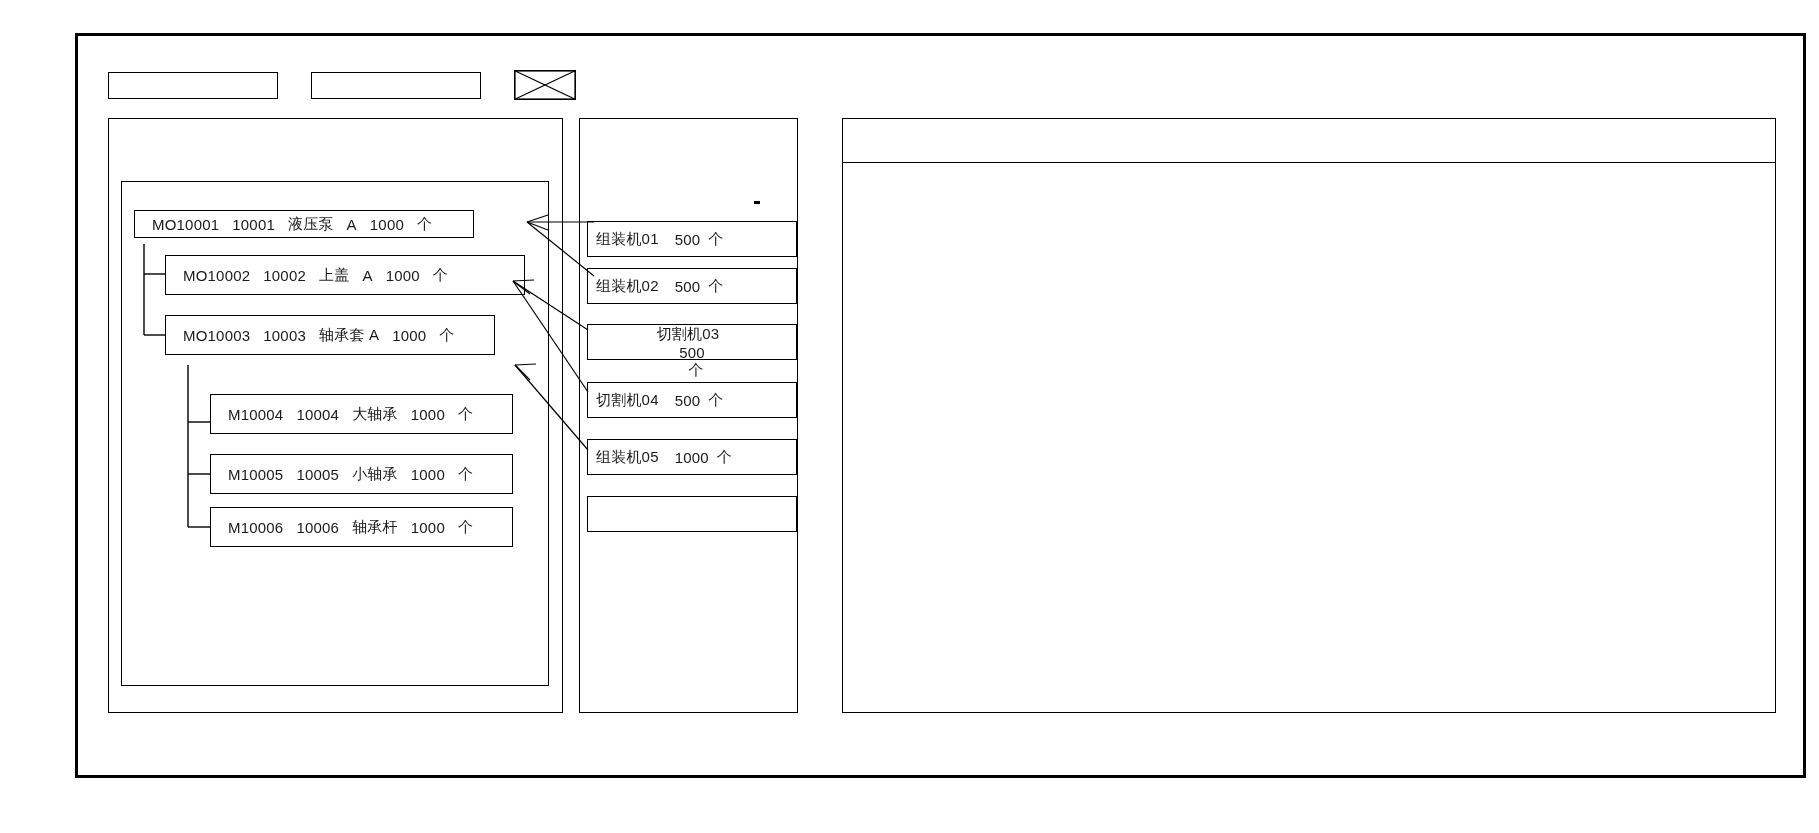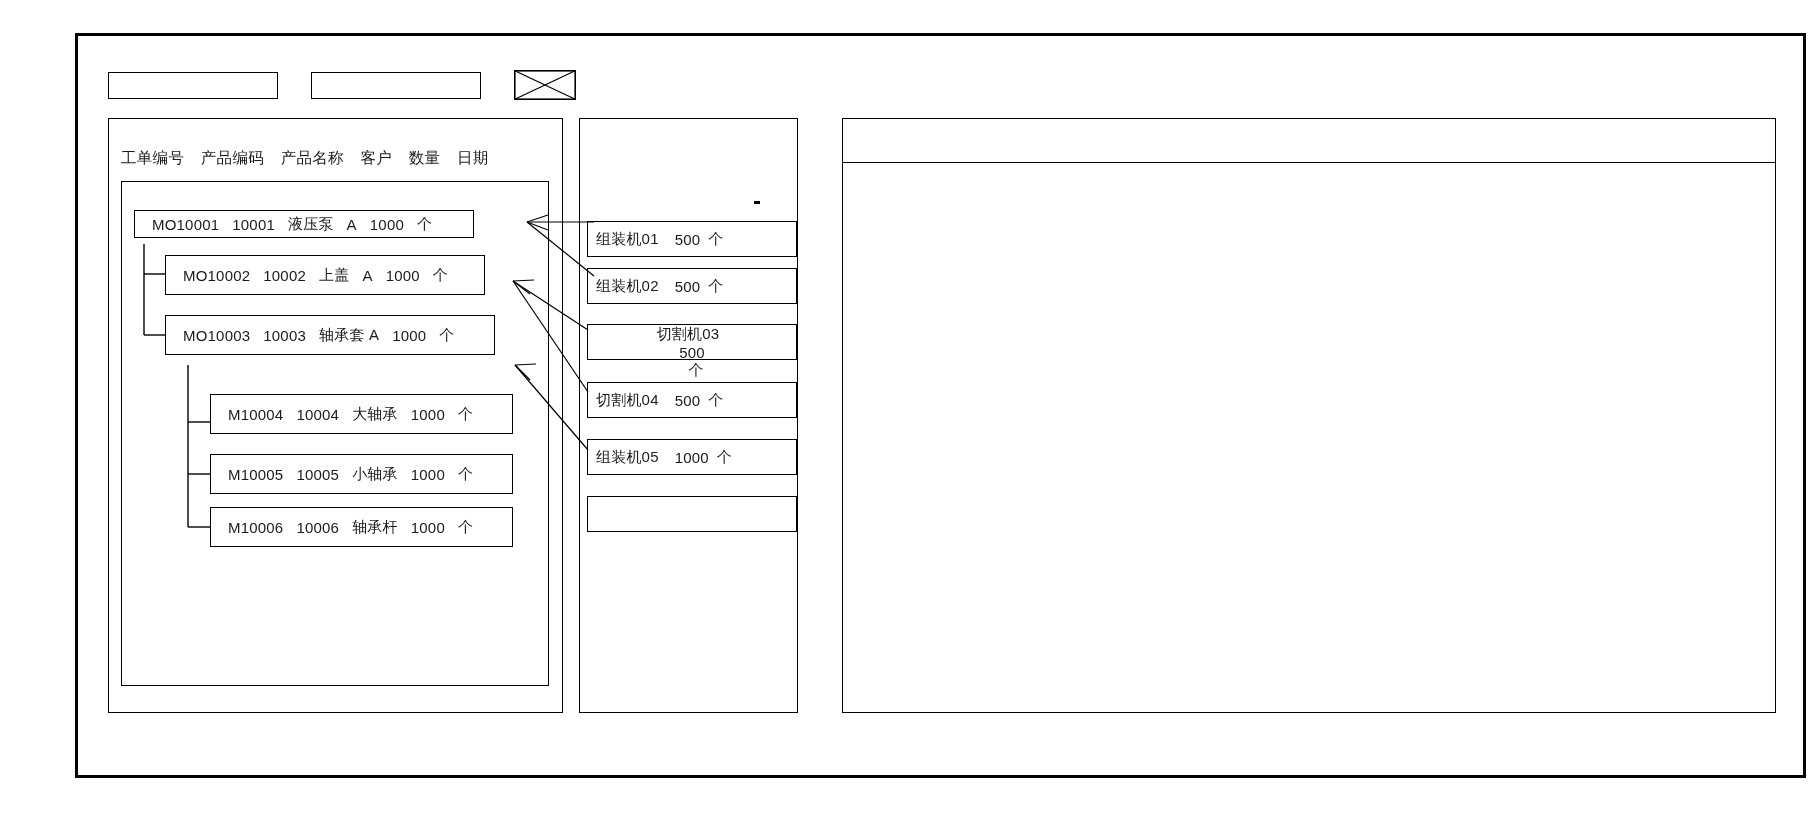--- a/index.html
+++ b/index.html
@@ -177,28 +177,20 @@
       <svg width="62" height="30" viewBox="0 0 62 30">
         <rect x="0.8" y="0.8" width="60.4" height="28.4" fill="#ffffff" stroke="#000000" stroke-width="1.6"></rect>
         <line x1="0.8" y1="0.8" x2="61.2" y2="29.2" stroke="#000000" stroke-width="1.2"></line>
         <line x1="61.2" y1="0.8" x2="0.8" y2="29.2" stroke="#000000" stroke-width="1.2"></line>
       </svg>
     </div>
   </div>
 
   <div class="panel" id="left-panel">
 
-    <div class="col-headers">
-      <span>工单编号</span>
-      <span>产品编码</span>
-      <span>产品名称</span>
-      <span>客户</span>
-      <span>数量</span>
-      <span>日期</span>
-    </div>
 
     <div class="tree-area">
 
       <svg class="tree-links" viewBox="0 0 426 503" preserveAspectRatio="none">
 
         <line x1="22" y1="62" x2="22" y2="153" stroke="#000000" stroke-width="1.4"></line>
         <line x1="22" y1="92" x2="43" y2="92" stroke="#000000" stroke-width="1.4"></line>
         <line x1="22" y1="153" x2="43" y2="153" stroke="#000000" stroke-width="1.4"></line>
 
         <line x1="66" y1="183" x2="66" y2="345" stroke="#000000" stroke-width="1.4"></line>
@@ -209,21 +201,21 @@
 
       <div class="node" id="node-0" style="left:12px;  top:28px;  width:340px; height:28px;">
         <span class="cell">MO10001</span>
         <span class="cell">10001</span>
         <span class="cell">液压泵</span>
         <span class="cell">A</span>
         <span class="cell">1000</span>
         <span class="cell">个</span>
       </div>
 
-      <div class="node" id="node-1" style="left:43px; top:73px; width:320px; height:40px;">
+      <div class="node" id="node-1" style="left:43px; top:73px; width:360px; height:40px;">
         <span class="cell">MO10002</span>
         <span class="cell">10002</span>
         <span class="cell">上盖</span>
         <span class="cell">A</span>
         <span class="cell">1000</span>
         <span class="cell">个</span>
       </div>
 
       <div class="node" id="node-2" style="left:43px; top:133px; width:330px; height:40px;">
         <span class="cell">MO10003</span>

